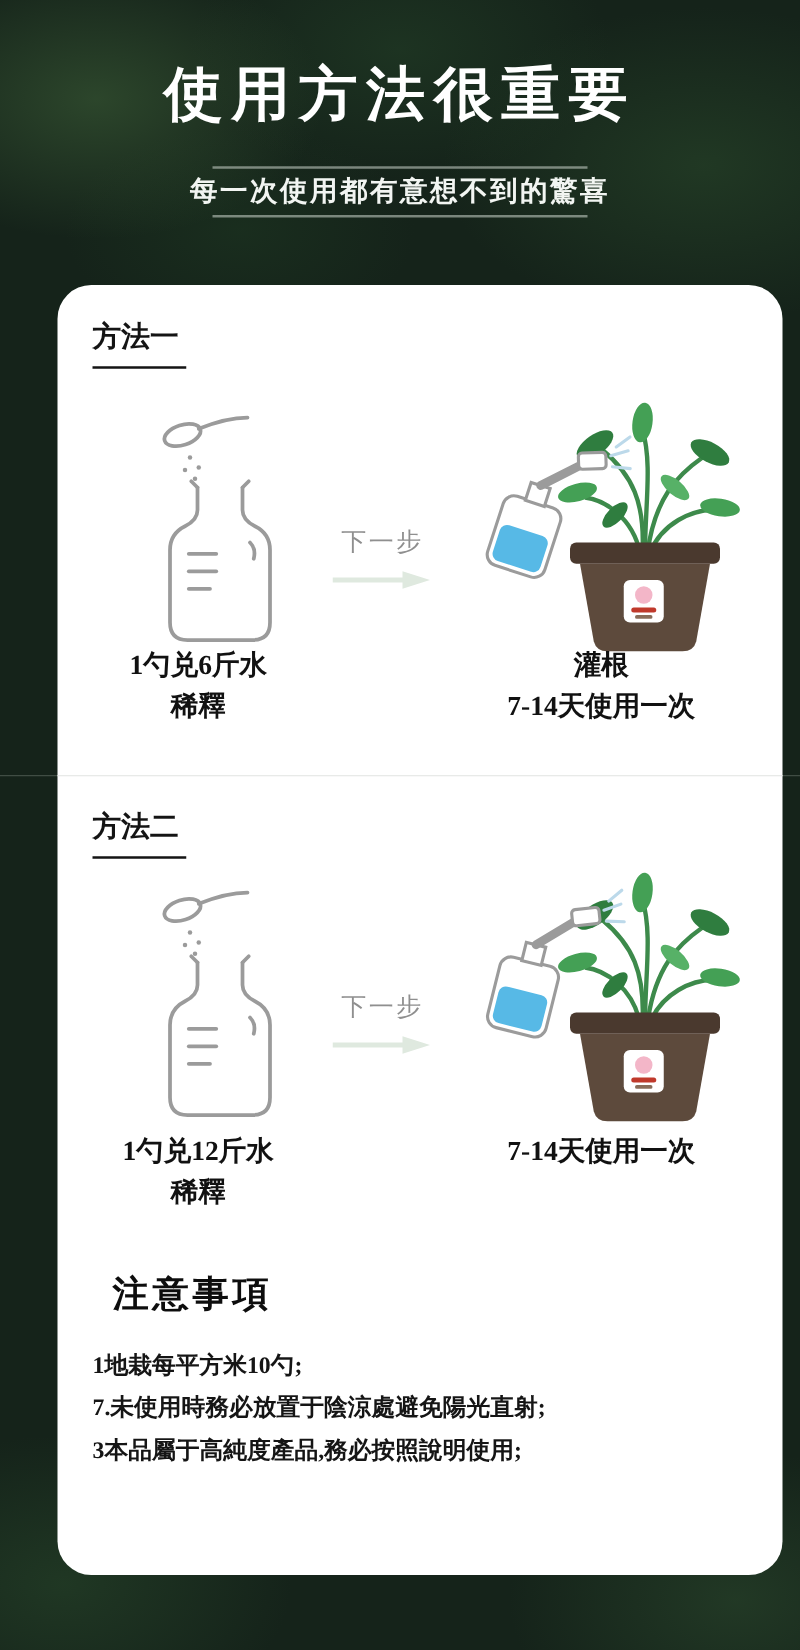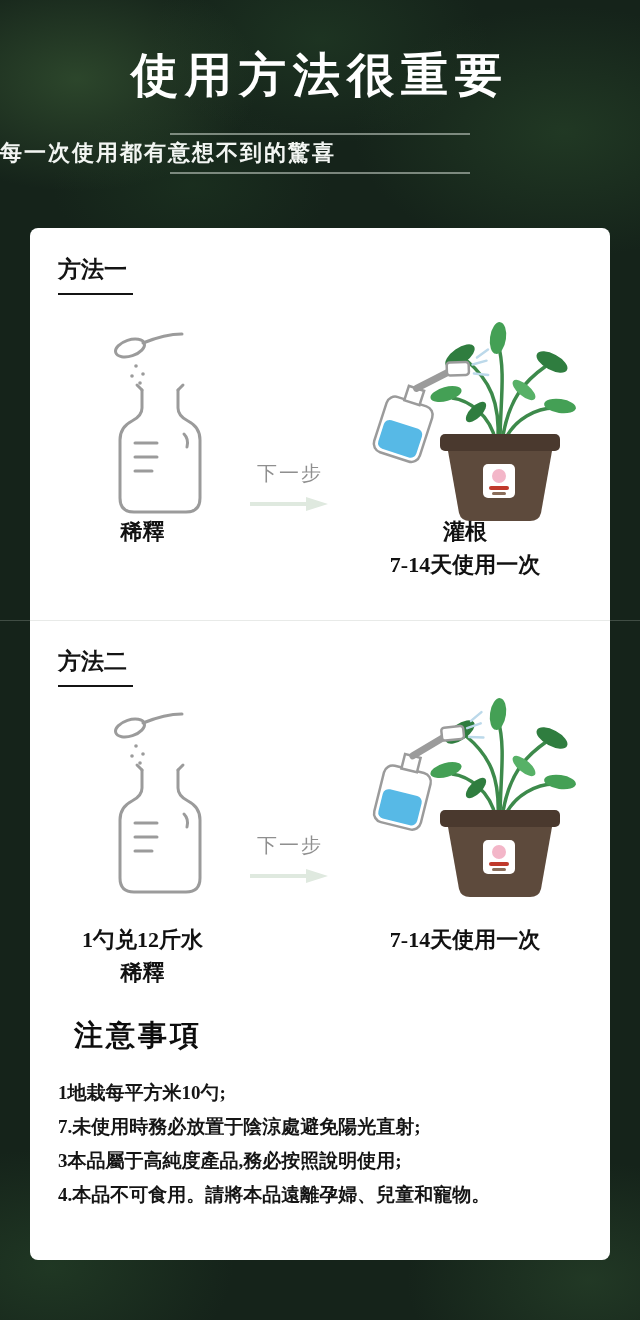--- a/index.html
+++ b/index.html
@@ -18,54 +18,54 @@
   }
   
   .hdr-title{
     position:absolute;top:44px;left:0;width:640px;text-align:center;
     color:#ffffff;font-size:47px;font-weight:700;letter-spacing:7px;
   }
   .sub-line{position:absolute;left:170px;width:300px;height:2px;background:rgba(205,215,205,.55);}
   .sub-line.top{top:133px;}
   .sub-line.bottom{top:172px;}
   .hdr-sub{
-    position:absolute;top:138px;left:0;width:640px;text-align:left;
+    position:absolute;top:138px;left:0;width:640px;text-align:center;
     color:#f2f5f2;font-size:22px;font-weight:700;letter-spacing:2px;
   }
   
   .card{
-    position:absolute;left:30px;top:228px;width:580px;height:1032px;
-    background:#ffffff;border-radius:8px;
+    position:absolute;left:46px;top:228px;width:580px;height:1032px;
+    background:#ffffff;border-radius:27px;
   }
   .seam{position:absolute;left:0;top:620px;width:640px;height:1px;background:rgba(220,228,220,.22);}
   .card-divider{position:absolute;left:0;top:392px;width:580px;height:1px;background:#ececec;}
   .method-heading{
     position:absolute;left:28px;
     font-family:"Liberation Sans","DejaVu Sans",sans-serif;
     font-size:23px;font-weight:700;color:#141414;
     border-bottom:2px solid #141414;padding:0 6px 8px 0;
   }
   .mh1{top:26px;}
   .mh2{top:418px;}
   .bottle{position:absolute;left:50px;width:160px;height:190px;}
   .bottle.b1{top:100px;}
   .bottle.b2{top:480px;}
   .next{position:absolute;left:205px;width:110px;text-align:center;}
   .next.n1{top:192px;}
   .next.n2{top:564px;}
-  .next .txt{font-size:20px;color:#8f8f8f;letter-spacing:2px;margin-top:40px;}
+  .next .txt{font-size:20px;color:#8f8f8f;letter-spacing:2px;}
   .next svg{margin-top:8px;}
   .plant{position:absolute;left:318px;width:240px;height:210px;}
   .plant.p1{top:86px;}
   .plant.p2{top:462px;}
   .caption{position:absolute;text-align:center;color:#111;font-weight:700;font-size:22px;line-height:33px;}
   .cap-l{left:5px;width:215px;}
   .cap-r{left:295px;width:280px;}
   .cap-m1{top:287px;}
-  .cap-m2{top:676px;margin-top:19px;}
+  .cap-m2{top:676px;}
   
   .notes-title{position:absolute;left:28px;top:788px;font-size:29px;font-weight:700;color:#0d0d0d;letter-spacing:3px;margin-left:16px;}
   .notes{position:absolute;left:28px;top:848px;width:525px;}
   .note-line{font-size:19px;font-weight:700;color:#151515;line-height:34px;}
 </style>
 </head>
 <body>
 
 <div class="page">
 
@@ -140,20 +140,21 @@
         <rect x="76" y="36" width="22" height="13" rx="3" fill="#ffffff" stroke="#9b9b9b" stroke-width="2.5" transform="rotate(-20 87 42)"></rect>
         <g stroke="#bcd9ea" stroke-width="2.5" stroke-linecap="round">
           <path d="M100,34 l12,-8"></path>
             <path d="M104,42 l14,-3"></path>
             <path d="M102,26 l8,-11"></path>
         </g>
       </g>
     </svg>
 
     <div class="caption cap-l cap-m1">
+      <div>1勺兑6斤水</div>
       <div>稀釋</div>
     </div>
     <div class="caption cap-r cap-m1">
       <div>灌根</div>
       <div>7-14天使用一次</div>
     </div>
 
     <div class="card-divider"></div>
 
     <div class="method-heading mh2">方法二</div>
@@ -232,19 +233,18 @@
     </div>
     <div class="caption cap-r cap-m2">
       <div>7-14天使用一次</div>
     </div>
 
     <div class="notes-title">注意事項</div>
     <div class="notes">
       <div class="note-line">1地栽每平方米10勺;</div>
       <div class="note-line">7.未使用時務必放置于陰涼處避免陽光直射;</div>
       <div class="note-line">3本品屬于高純度產品,務必按照說明使用;</div>
-      <div class="note-line">4.本品不可食用。請將本品遠離孕婦、兒童和寵物。</div>
     </div>
 
   </div>
 
   <div class="seam"></div>
 </div>
 
 </body></html>

